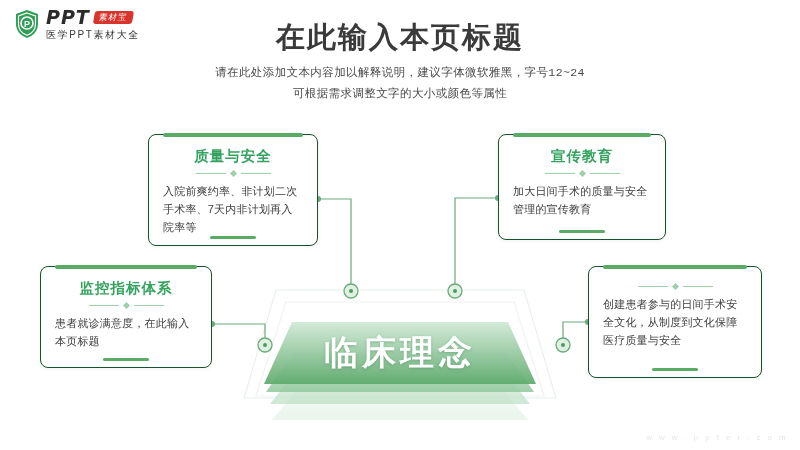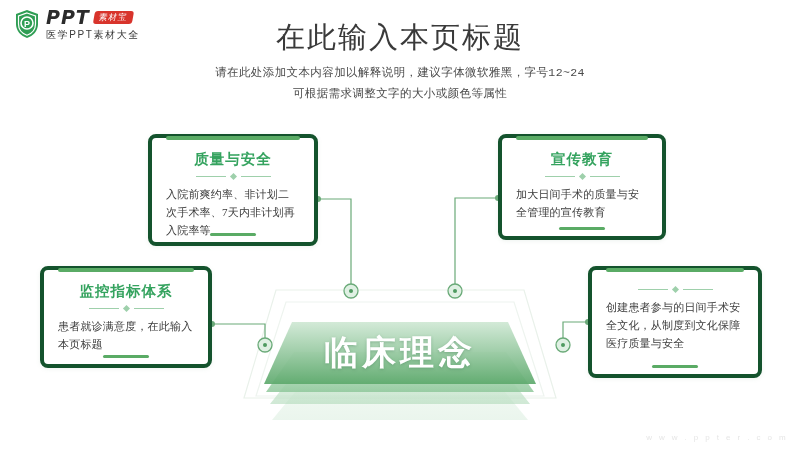--- a/index.html
+++ b/index.html
@@ -18,28 +18,28 @@
   .logo-text{display:flex;flex-direction:column;justify-content:center;line-height:1;}
   .logo-row1{display:flex;align-items:center;gap:4px;}
   .logo-ppt{font-size:19px;font-weight:bold;color:#2b2b2b;letter-spacing:1px;
             font-family:"DejaVu Sans",sans-serif;font-style:italic;}
   .logo-badge{background:#d8342c;color:#fff;font-size:8.5px;padding:2px 5px;border-radius:3px;
               letter-spacing:1px;transform:skewX(-10deg);}
   .logo-sub{font-size:10px;color:#3a3a3a;letter-spacing:1.6px;margin-top:3px;}
 
   
   .page-title{position:absolute;left:0;right:0;top:18px;text-align:center;
-    font-size:29px;font-weight:normal;color:#3a3a3a;letter-spacing:2px;}
+    font-size:29px;font-weight:bold;color:#3a3a3a;letter-spacing:2px;}
   .subtitle{position:absolute;left:0;right:0;top:62px;text-align:center;
     font-size:11.5px;color:#4a4a4a;line-height:1.85;letter-spacing:.4px;font-family:Liberation Mono, monospace;}
 
   
-  .card{position:absolute;background:#ffffff;border:4px solid #14532d;border-radius:8px;
+  .card{position:absolute;background:#ffffff;border:1px solid #14532d;border-radius:8px;
         box-shadow:0 1px 4px rgba(120,160,130,.13);box-sizing:border-box;
-        padding:12px 14px 16px 14px;font-family:Liberation Serif, serif;}
+        padding:12px 14px 16px 14px;}
   .card:before{content:"";position:absolute;left:14px;right:14px;top:-2px;height:4px;
         border-radius:2px;background:#5aab65;}
   .card .ctitle{text-align:center;font-size:14.5px;font-weight:bold;color:#35a35f;letter-spacing:1px;}
   .divider{display:flex;align-items:center;justify-content:center;gap:5px;margin:5px 0 7px 0;}
   .divider .dl{width:30px;height:1.5px;background:#9ed0ab;}
   .divider .dd{width:5px;height:5px;background:#9ed0ab;transform:rotate(45deg);}
   .card .cbody{font-size:11px;color:#3c3c3c;line-height:1.62;letter-spacing:.2px;}
   .card .foot{position:absolute;left:50%;transform:translateX(-50%);bottom:6px;
         width:46px;height:3px;border-radius:2px;background:#5aab65;}
 

